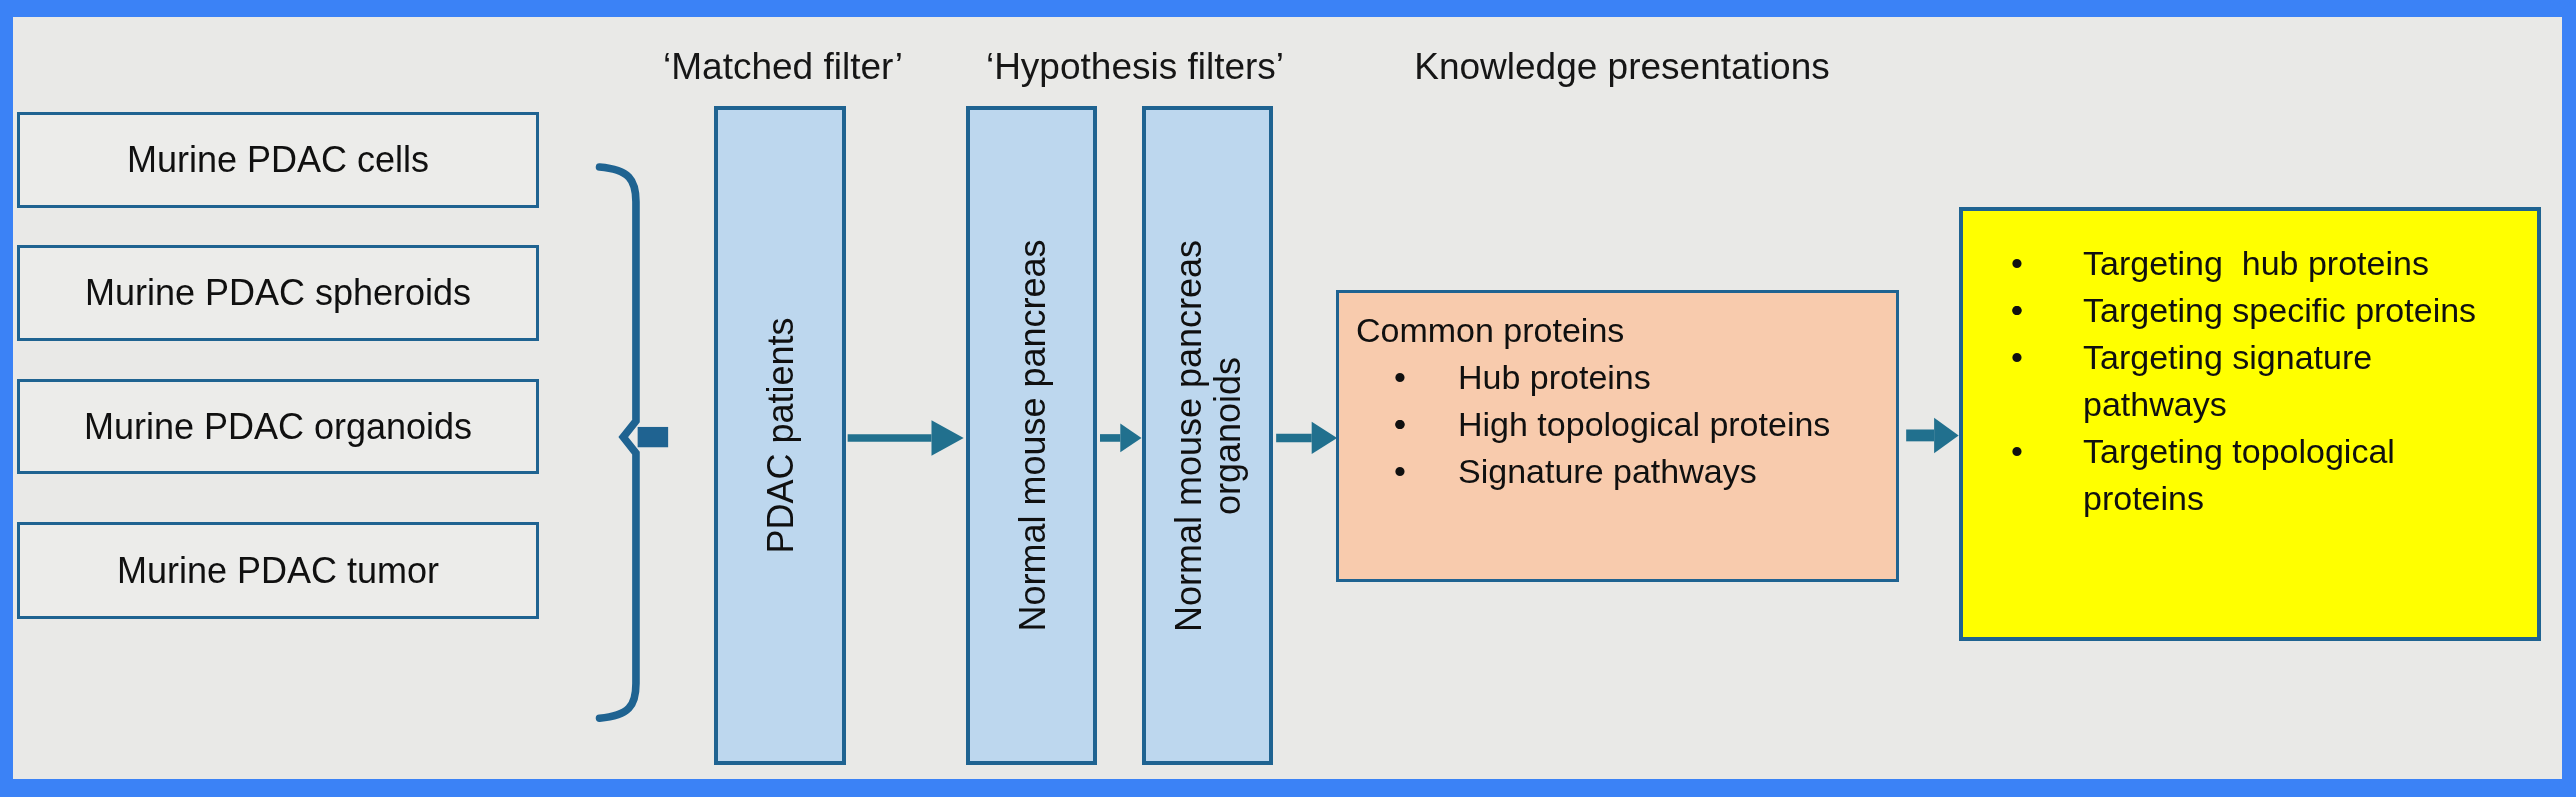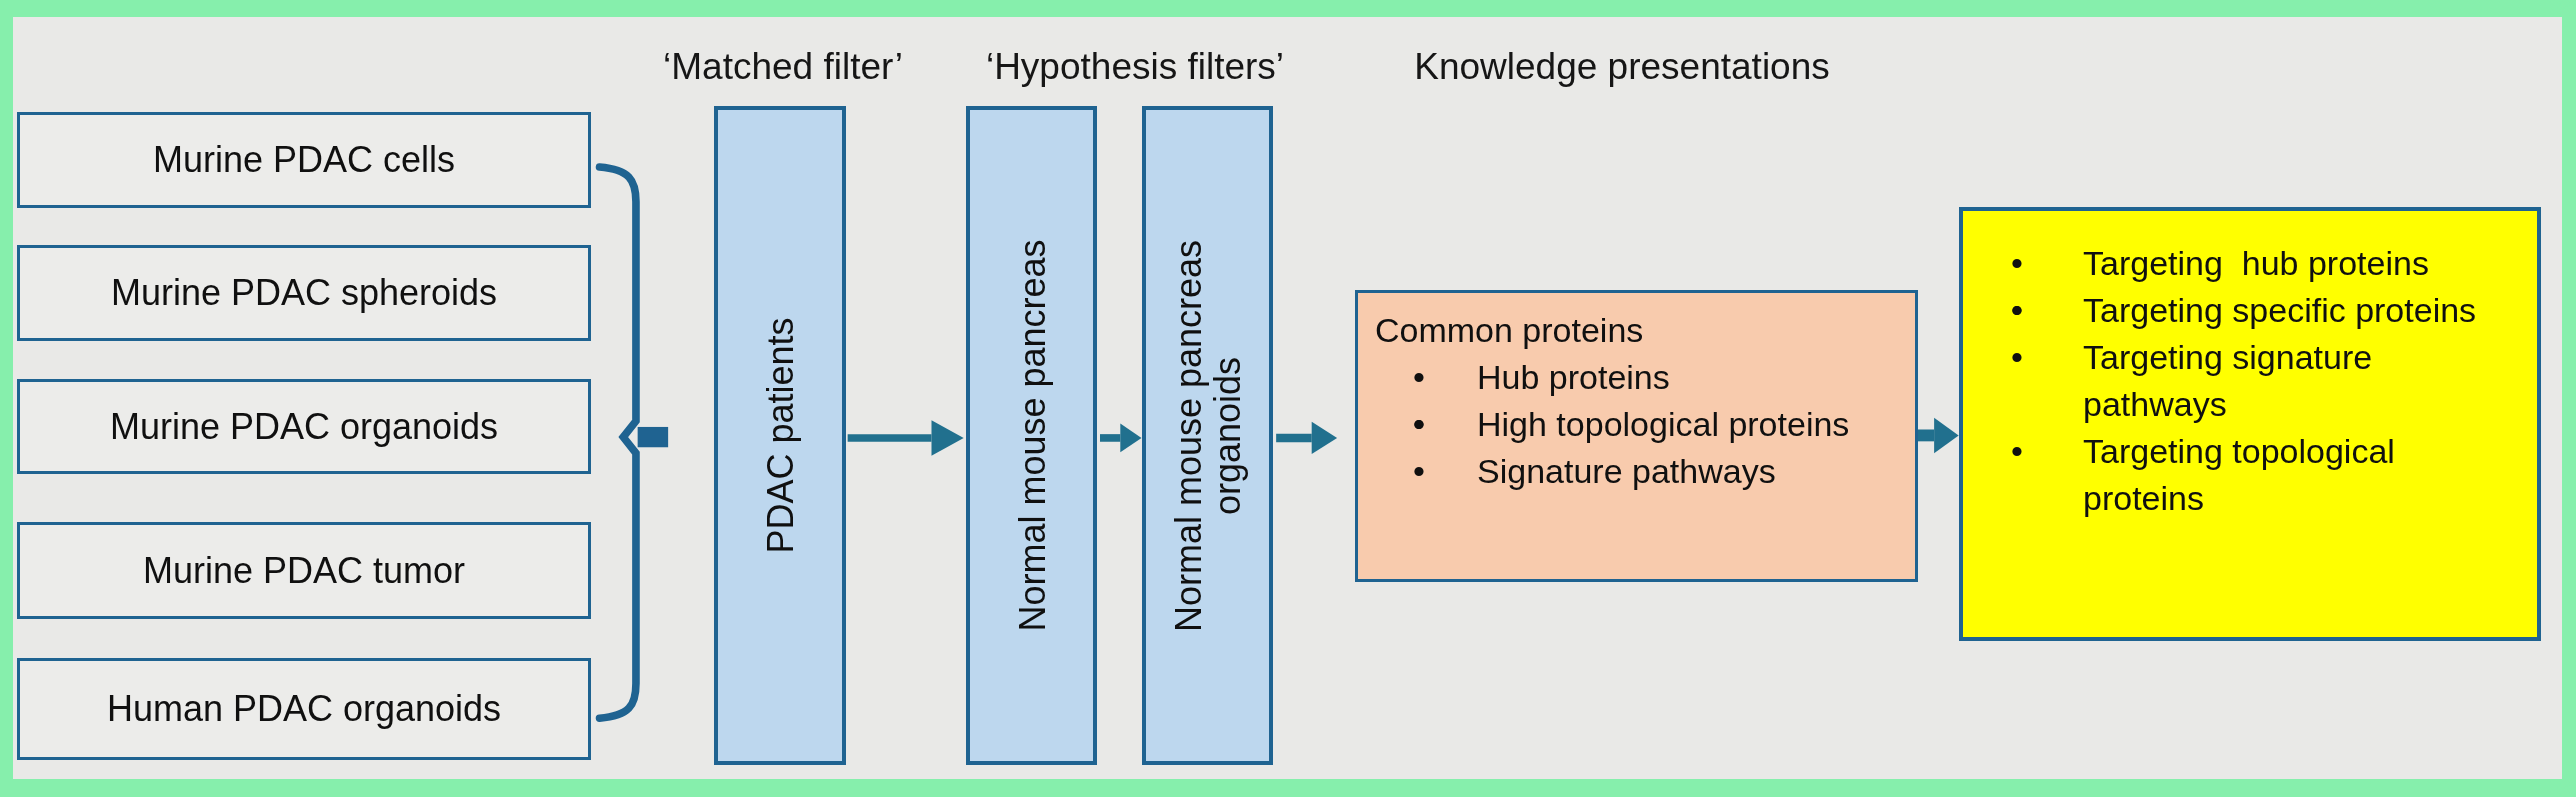--- a/index.html
+++ b/index.html
@@ -1,30 +1,30 @@
 <!DOCTYPE html>
 <html style="font-size:13.5px"><head>
 <meta charset="utf-8">
 <style>
   html,body{margin:0;padding:0;background:#ffffff;}
-  #stage{position:relative;width:2576px;height:798px;background:#86efac;overflow:hidden;
+  #stage{position:relative;width:2576px;height:798px;background:#3b82f6;overflow:hidden;
          font-family:"Liberation Sans", sans-serif;color:#111111;}
   #canvas{position:absolute;left:12.7px;top:17px;width:2549px;height:762px;background:#e9e9e7;}
   .hdr{position:absolute;top:46px;transform:translateX(-50%);font-size:37px;line-height:41px;
        color:#161616;white-space:nowrap;}
-  .srcbox{position:absolute;left:17px;width:574px;background:#ececea;border:3.4px solid #1f6391;
+  .srcbox{position:absolute;left:17px;width:522px;background:#ececea;border:3.4px solid #1f6391;
           box-sizing:border-box;display:flex;align-items:center;justify-content:center;}
   .srcbox span{font-size:36px;color:#101010;}
   .vbox{position:absolute;top:106px;height:659px;background:#bdd7ee;border:4.2px solid #1f6391;
         box-sizing:border-box;display:flex;align-items:center;justify-content:center;overflow:visible;}
   .vlabel{transform:rotate(-90deg);white-space:pre-line;text-align:center;font-size:36px;
           line-height:39px;color:#101010;width:644px;flex:none;}
   .panel{position:absolute;box-sizing:border-box;}
   #knowledge-box{left:1336px;top:290px;width:563px;height:292px;background:#f8cbad;border:3.4px solid #1f6391;
-                 padding:13.5px 12px 0 17px;margin-left:19px;}
+                 padding:13.5px 12px 0 17px;}
   #knowledge-box .title{font-size:34px;line-height:47px;color:#101010;}
   #hypotheses-box{left:1959px;top:207px;width:582px;height:434px;background:#ffff00;border:4.2px solid #1f6391;
                   padding:29px 8.5px 0 0;}
   ul.blist{list-style:none;margin:0;padding:0;}
   ul.blist li{position:relative;font-size:34px;line-height:47px;color:#101010;}
   #knowledge-box li{padding-left:102px;}
   #knowledge-box li .dot{position:absolute;left:38px;top:0;}
   #hypotheses-box li{padding-left:120px;}
   #hypotheses-box li .dot{position:absolute;left:48px;top:0;}
   .btxt{white-space:pre-wrap;}
@@ -44,23 +44,20 @@
     <span>Murine PDAC cells</span>
   </div>
   <div class="srcbox" style="top:245px;height:96px">
     <span>Murine PDAC spheroids</span>
   </div>
   <div class="srcbox" style="top:522px;height:97px">
     <span>Murine PDAC tumor</span>
   </div>
   <div class="srcbox" style="top:379px;height:95px">
     <span>Murine PDAC organoids</span>
-  </div>
-  <div class="srcbox" style="top:658px;height:102px">
-    <span>Human PDAC organoids</span>
   </div>
 
   <svg class="overlay" width="2576" height="798" viewBox="0 0 3042 942">
     <path d="M 708 197 C 743 200 751 212 751 238 L 751 497 L 736 516 L 751 535 L 751 807 C 751 833 743 845 708 848" fill="none" stroke="#1f6391" stroke-width="9" stroke-linecap="round"></path>
     <line x1="753" y1="516" x2="789" y2="516" stroke="#1f6391" stroke-width="24"></line>
 
     <g>
       <line x1="1001" y1="517" x2="1100" y2="517" stroke="#21708e" stroke-width="9"></line>
       <polygon points="1100,496 1138,517 1100,538" fill="#21708e"></polygon>
     </g>

